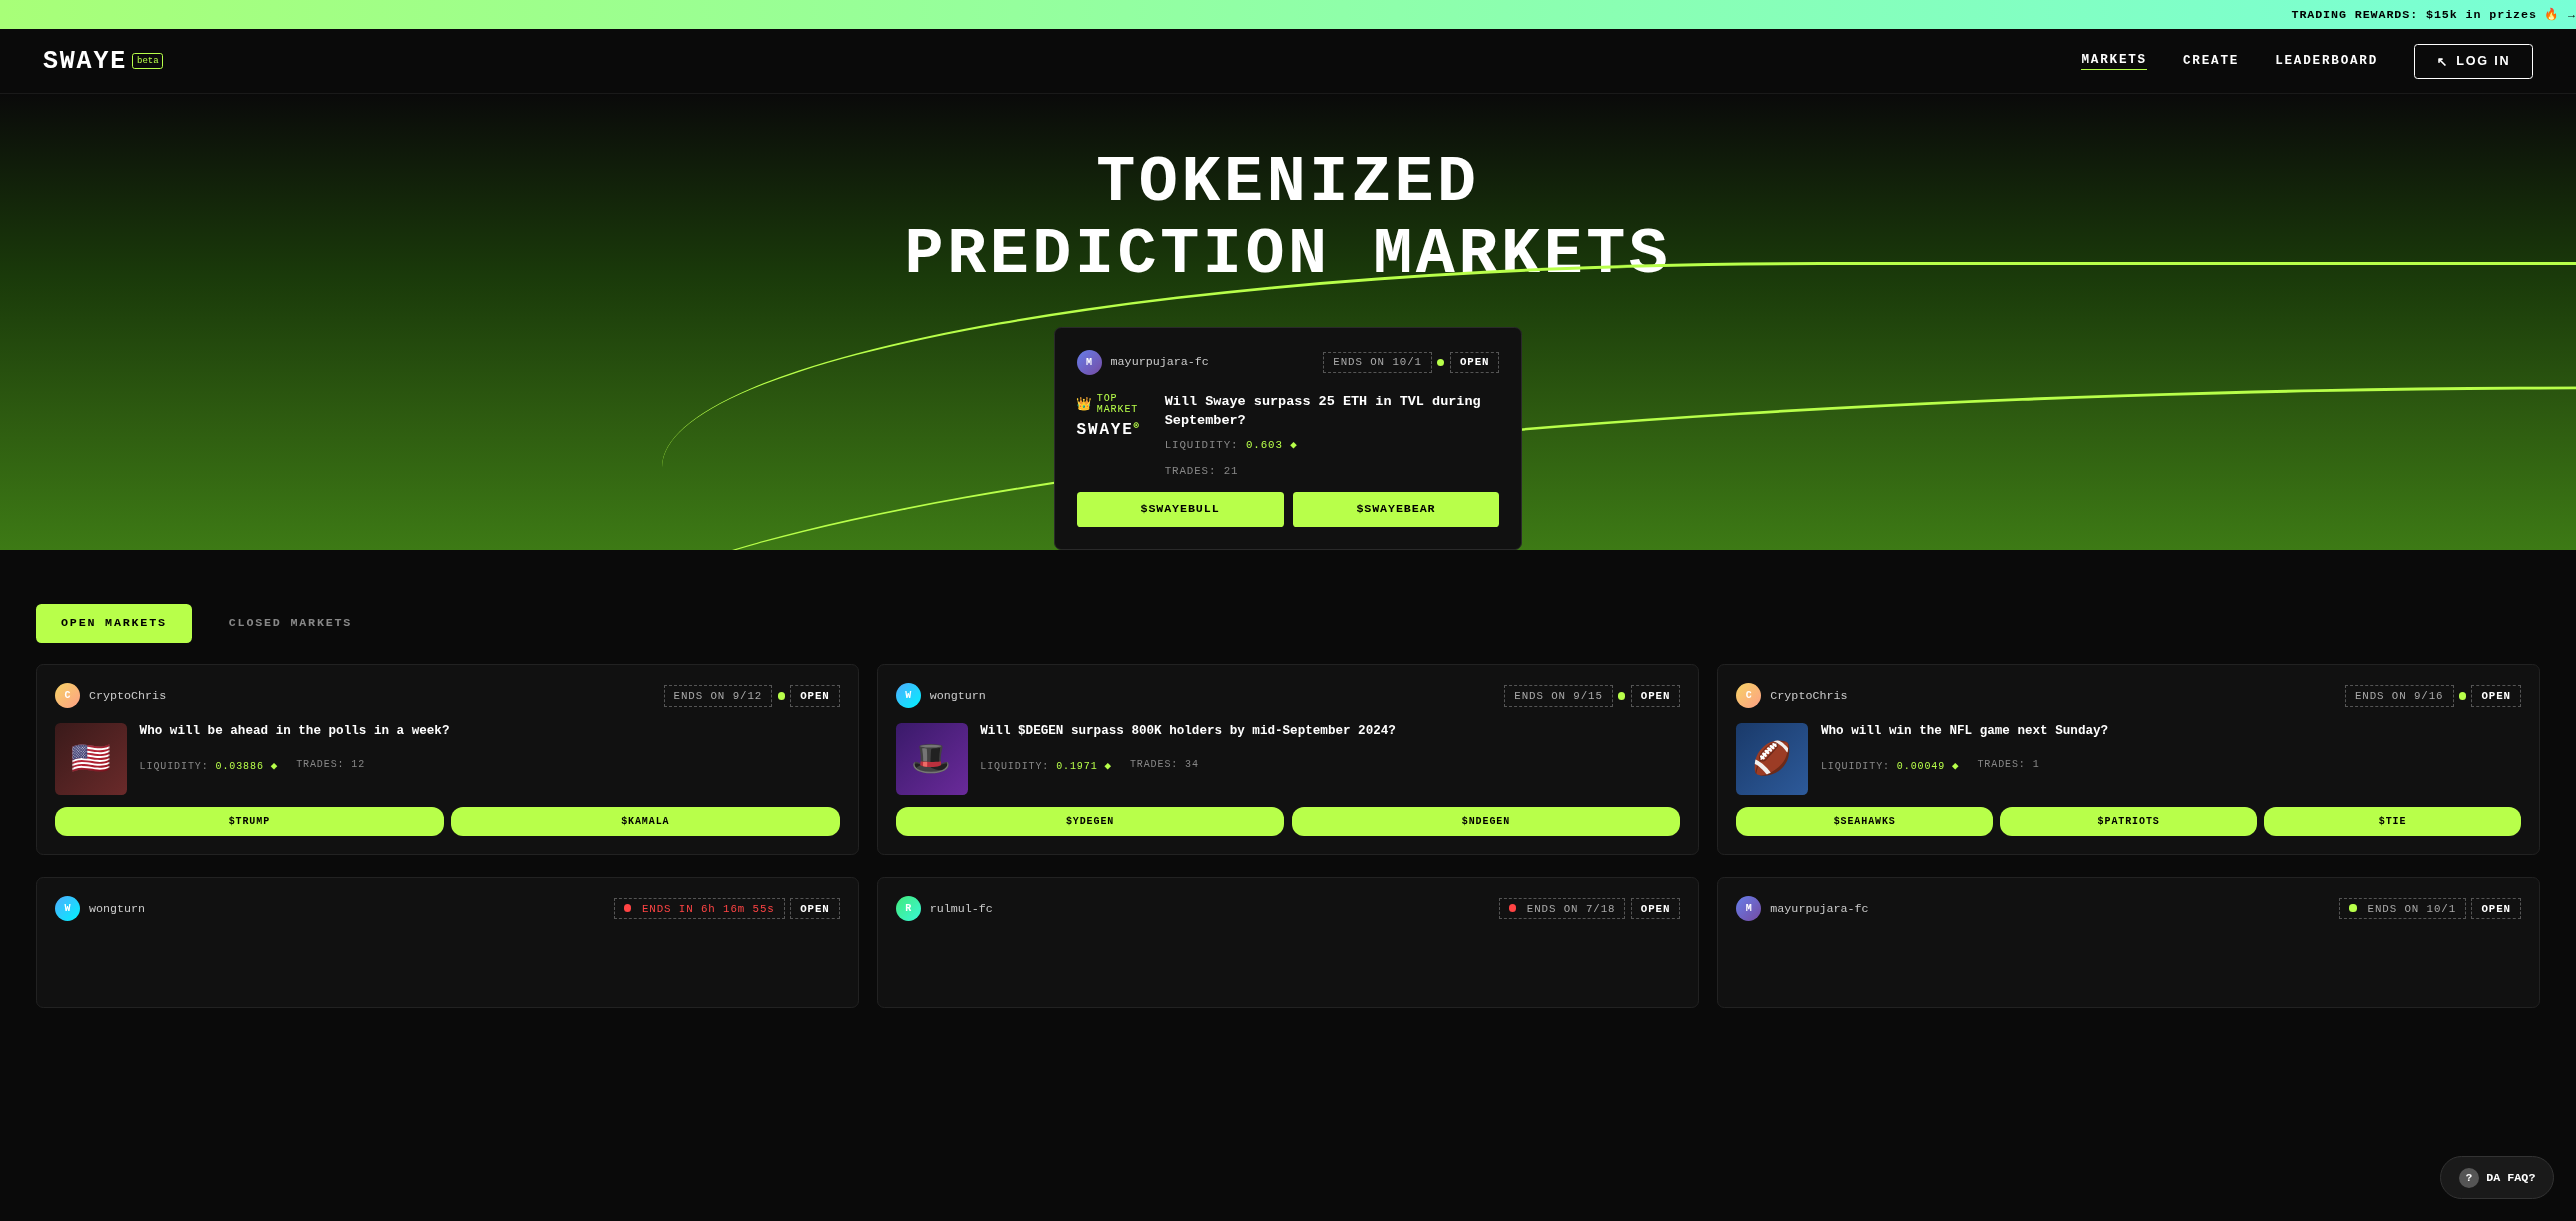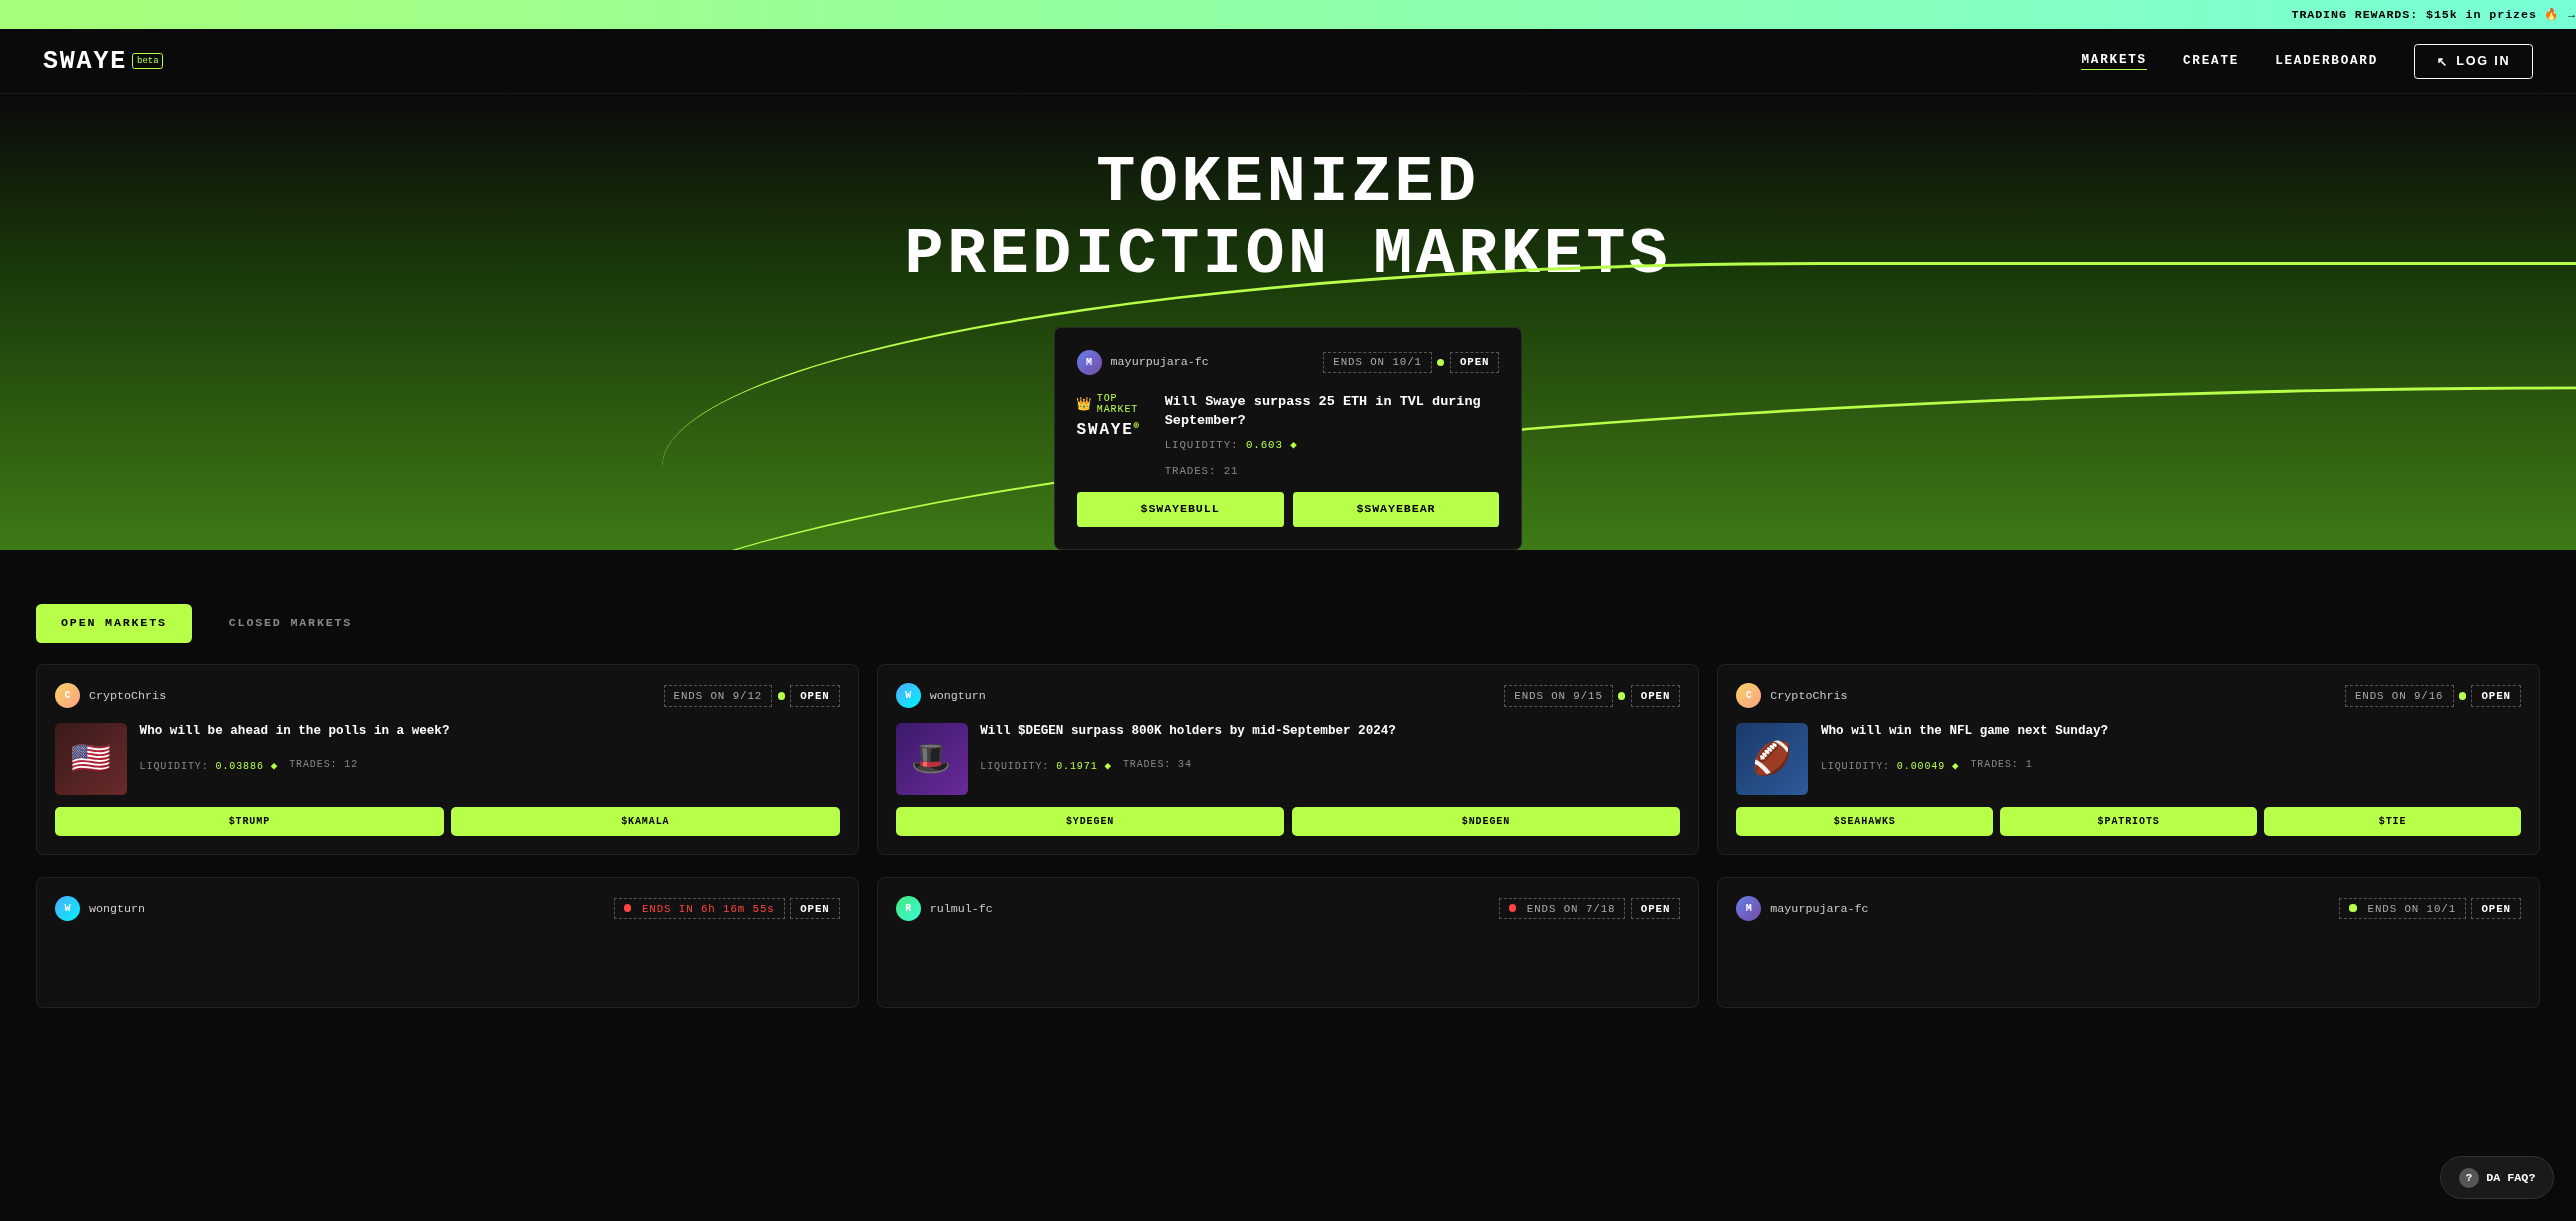--- a/index.html
+++ b/index.html
@@ -310,37 +310,37 @@
       font-weight: 600;
       line-height: 1.4;
       margin-bottom: 19px;
     }
 
     .market-card-stats {
       font-size: 10px;
       color: #888;
       letter-spacing: 0.9px;
       display: flex;
-      gap: 11px;
+      gap: 18px;
     }
 
     .market-card-buttons {
       display: flex;
       gap: 7.2px;
       margin-top: 12.6px;
     }
 
     .market-btn {
       flex: 1;
       padding: 9px 8px;
       font-size: 10px;
       font-weight: bold;
       letter-spacing: 0.9px;
       border: none;
-      border-radius: 5px;
+      border-radius: 12px;
       cursor: pointer;
       background: #b8ff4a;
       color: #000;
       font-family: 'Courier New', monospace;
     }
 
     
     .bottom-cards-row {
       display: grid;
       grid-template-columns: repeat(3, 1fr);

